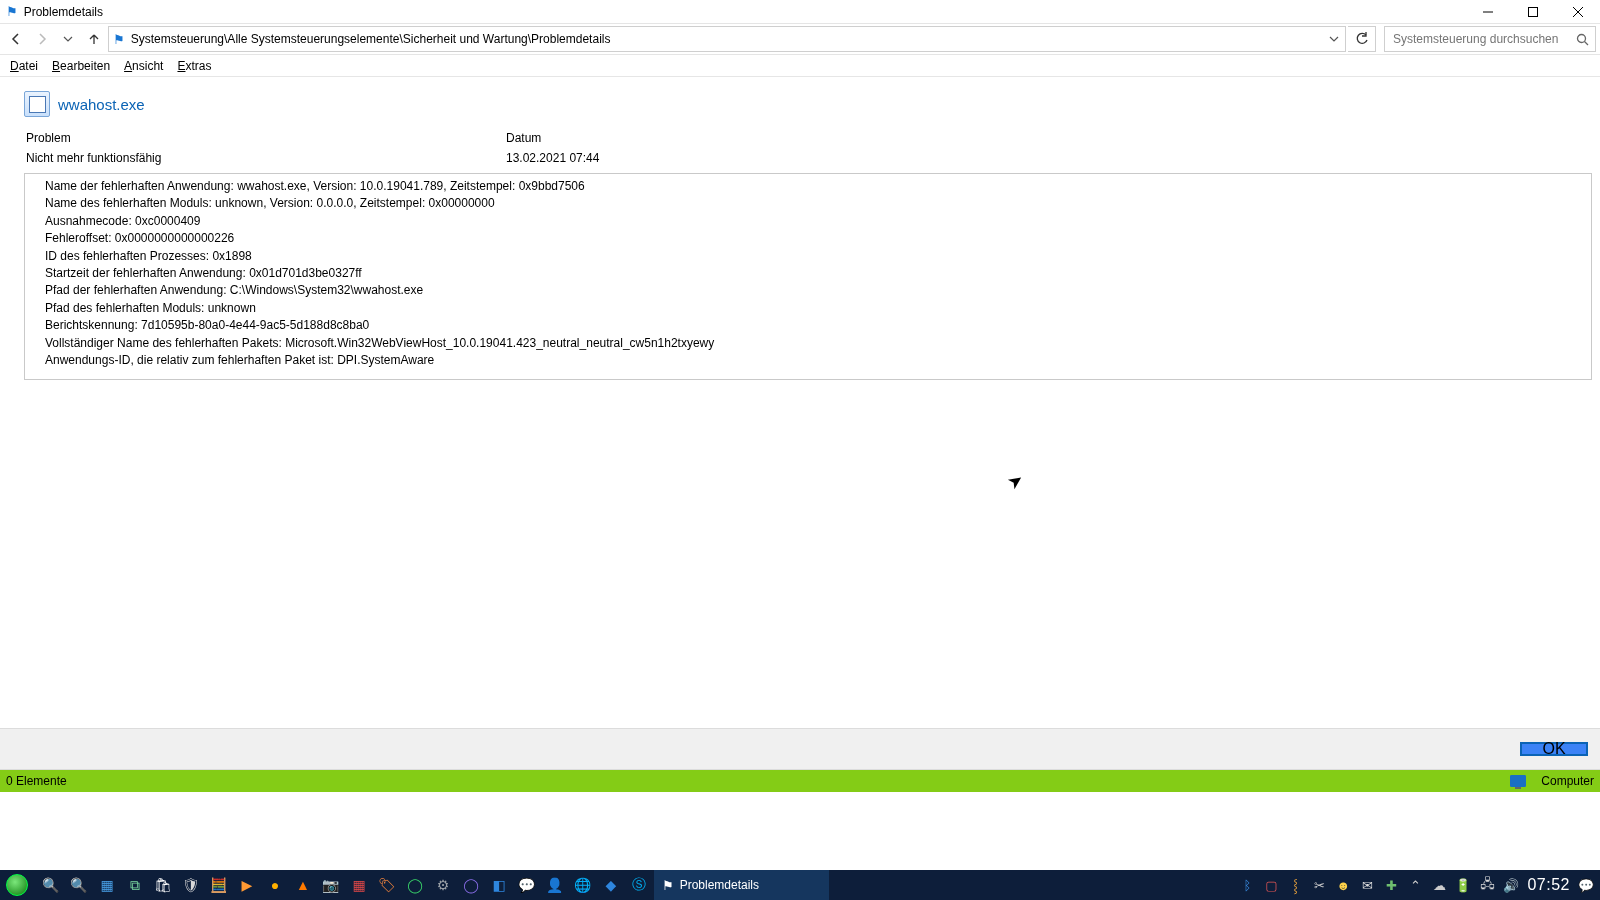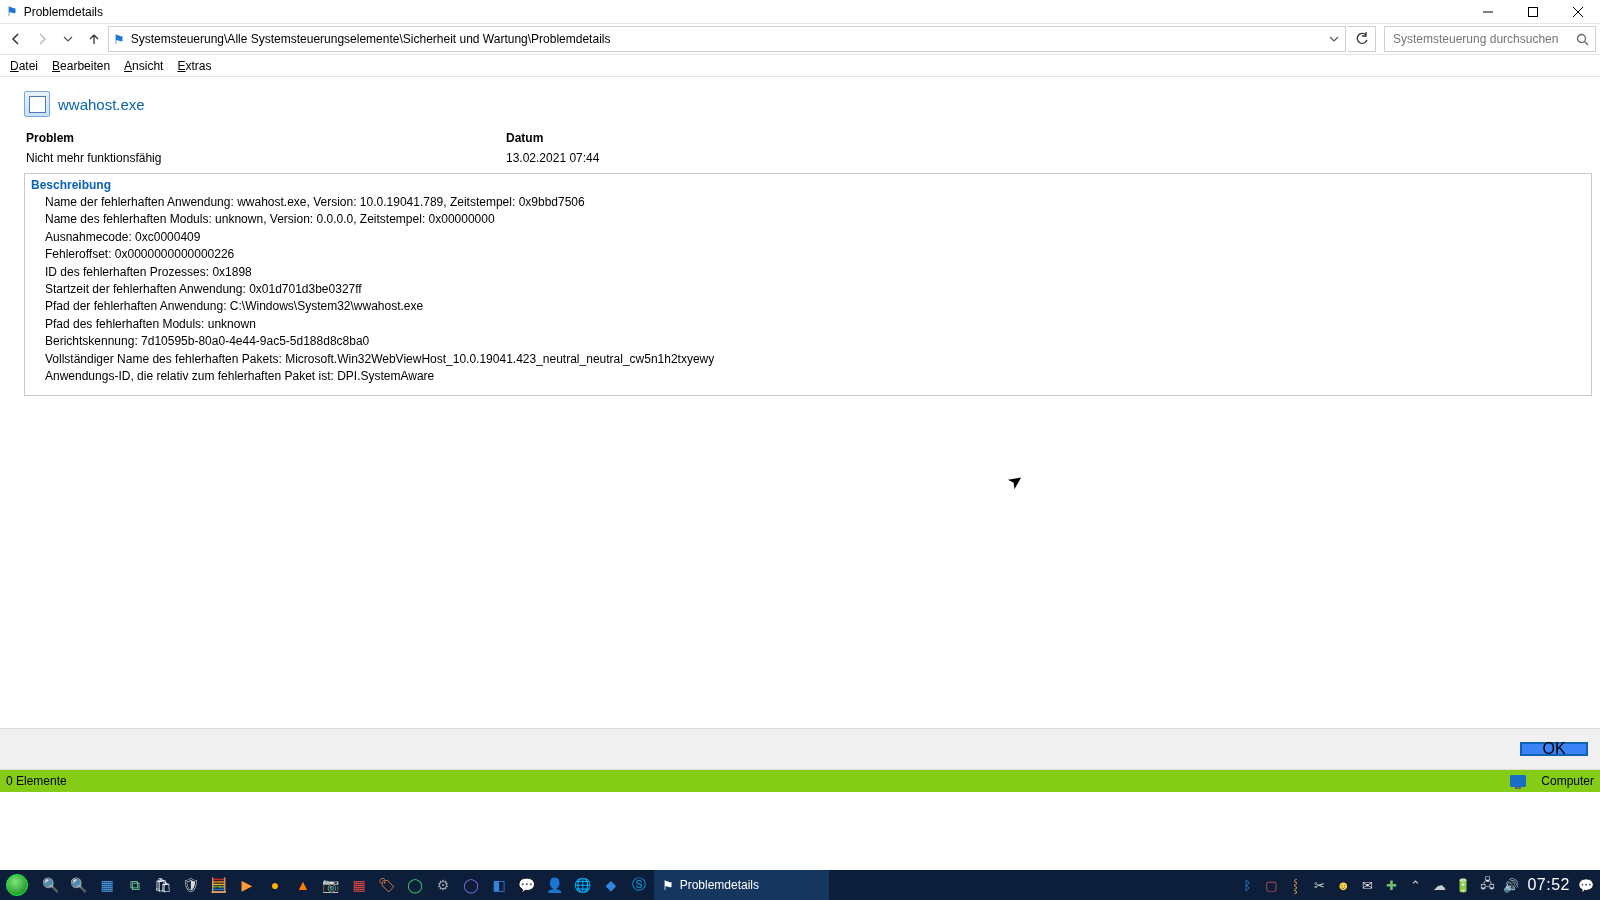--- a/index.html
+++ b/index.html
@@ -25,21 +25,21 @@
   .menubar{height:22px;display:flex;align-items:center;gap:14px;padding:0 10px;border-bottom:1px solid #e6e6e6;font-size:12px}
   .menu-item{cursor:default}
   .menu-item u{text-decoration:underline}
   
   .content{padding:8px 8px 0 24px}
   .app-header{display:flex;align-items:center;gap:8px;margin:6px 0 14px 0}
   .app-icon{width:26px;height:26px;border:1px solid #7aa6d8;background:linear-gradient(#eaf3fe,#c9e0fb);border-radius:2px;position:relative}
   .app-icon::after{content:"";position:absolute;inset:4px 3px 3px 4px;border:1px solid #4a78b5;background:#fff}
   .app-name{color:#0a63b5;font-size:15px}
   .info-grid{display:grid;grid-template-columns:480px 1fr;row-gap:6px;margin:0 0 8px 2px}
-  .col-head{font-weight:700}
+  .col-head{font-weight:400}
   .desc-box{border:1px solid #c9c9c9;padding:4px 6px 10px 6px;background:#fff}
   .desc-title{color:#0a63b5;font-weight:700;margin-bottom:2px}
   .desc-lines{padding-left:14px;line-height:1.45}
   .desc-lines div{white-space:pre}
   
   .ok-bar{position:absolute;left:0;right:0;top:728px;height:42px;background:#f0f0f0;border-top:1px solid #dcdcdc;border-bottom:1px solid #dcdcdc;display:flex;align-items:center;justify-content:flex-end;padding-right:12px}
   .ok-btn{width:68px;height:14px;border:2px solid #0a63b5;background:#3b82f6;font-size:16px;display:flex;align-items:center;justify-content:center}
   
   .status-strip{position:absolute;left:0;right:0;top:770px;height:22px;display:flex;align-items:center;justify-content:space-between;padding:0 6px;font-size:12px;background:#84cc16}
   .status-right{display:flex;align-items:center;gap:15px}
@@ -150,21 +150,20 @@
   </div>
 
   <div class="info-grid">
     <div class="col-head">Problem</div>
     <div class="col-head">Datum</div>
     <div>Nicht mehr funktionsfähig</div>
     <div>13.02.2021 07:44</div>
   </div>
 
   <div class="desc-box">
-    <div class="desc-title">Beschreibung</div>
     <div class="desc-lines" id="desc-lines">
         <div>Name der fehlerhaften Anwendung: wwahost.exe, Version: 10.0.19041.789, Zeitstempel: 0x9bbd7506</div>
         <div>Name des fehlerhaften Moduls: unknown, Version: 0.0.0.0, Zeitstempel: 0x00000000</div>
         <div>Ausnahmecode: 0xc0000409</div>
         <div>Fehleroffset: 0x0000000000000226</div>
         <div>ID des fehlerhaften Prozesses: 0x1898</div>
         <div>Startzeit der fehlerhaften Anwendung: 0x01d701d3be0327ff</div>
         <div>Pfad der fehlerhaften Anwendung: C:\Windows\System32\wwahost.exe</div>
         <div>Pfad des fehlerhaften Moduls: unknown</div>
         <div>Berichtskennung: 7d10595b-80a0-4e44-9ac5-5d188d8c8ba0</div>

